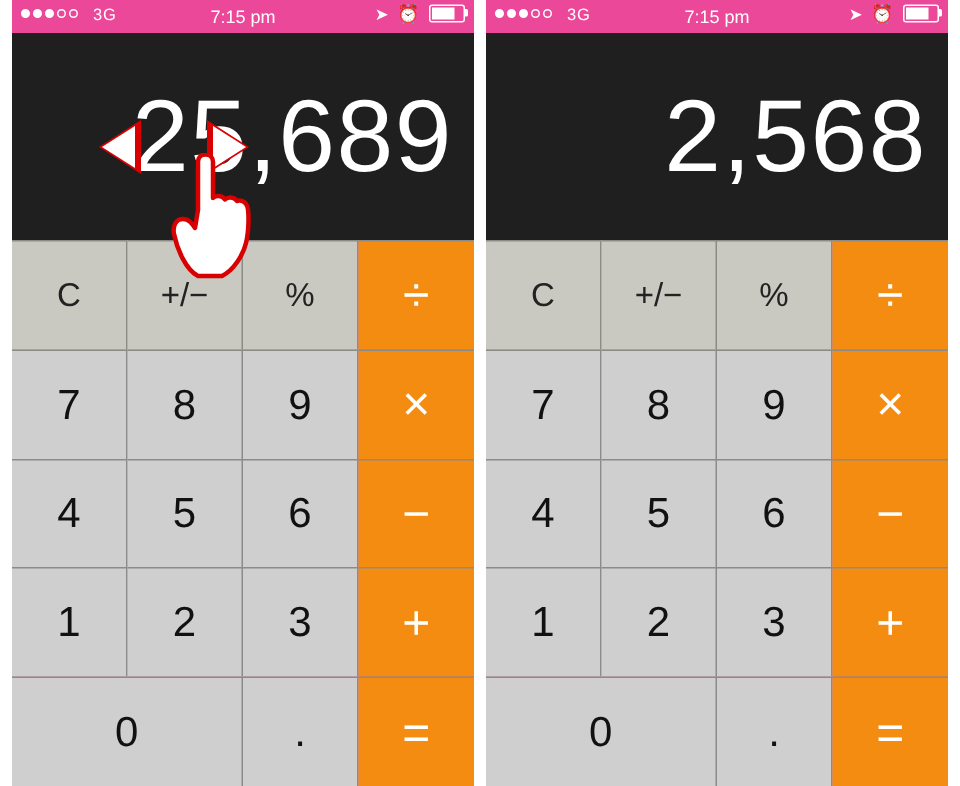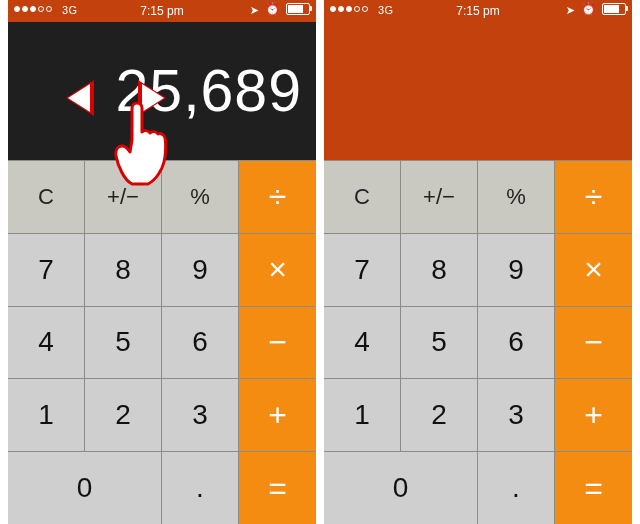--- a/index.html
+++ b/index.html
@@ -1,35 +1,35 @@
 <!DOCTYPE html>
 <html><head>
 <meta charset="utf-8">
 <style>
   html,body{margin:0;padding:0;background:#fff;font-family:-apple-system,Helvetica,Arial,sans-serif;}
   .stage{width:640px;height:524px;position:relative;overflow:hidden;}
-  .phone{position:absolute;top:0;width:308px;height:524px;background:#c2410c;}
+  .phone{position:absolute;top:0;width:308px;height:524px;background:#ec4899;}
   .phone.left{left:8px;}
   .phone.right{left:324px;}
   
   .status{position:absolute;top:0;left:0;right:0;height:22px;color:#fff;font-size:11px;}
   .dots{position:absolute;left:6px;top:6px;height:10px;display:flex;gap:2px;}
   .dot{width:6px;height:6px;border-radius:50%;border:1px solid #fff;box-sizing:border-box;}
   .dot.fill{background:#fff;}
   .net{position:absolute;left:54px;top:4px;font-size:11px;letter-spacing:.5px;}
   .time{position:absolute;left:50%;top:4px;transform:translateX(-50%);font-size:12px;text-align:center;}
   .ricons{position:absolute;right:6px;top:3px;display:flex;align-items:center;gap:6px;}
   .loc{font-size:11px;line-height:1;transform:translateY(1px);}
   .alarm{font-size:12px;line-height:1;}
   .batt{width:22px;height:10px;border:1px solid #fff;border-radius:2px;position:relative;display:inline-block;}
   .batt:after{content:"";position:absolute;right:-3px;top:2px;width:2px;height:5px;background:#fff;border-radius:0 1px 1px 0;}
   .batt .lvl{position:absolute;left:1px;top:1px;bottom:1px;width:70%;background:#fff;}
   
   .disp{position:absolute;left:0;right:0;top:22px;height:138px;background:#1f1f1f;color:#fff;display:flex;align-items:center;justify-content:flex-end;padding-right:14px;box-sizing:border-box;}
-  .disp .val{font-size:59px;font-weight:200;letter-spacing:1px;}
+  .disp .val{font-size:68px;font-weight:200;letter-spacing:1px;}
   
   .keys{position:absolute;left:0;right:0;top:160px;bottom:0;display:grid;grid-template-columns:repeat(4,1fr);grid-template-rows:repeat(5,1fr);}
   .key{display:flex;align-items:center;justify-content:center;font-size:28px;border-top:1px solid #8b8b88;border-right:1px solid #8b8b88;box-sizing:border-box;cursor:pointer;user-select:none;}
   .key:last-child, .op{border-right:none;}
   .lg{background:#c9c9c2;color:#222;}
   .dg{background:#cfcfcf;color:#111;}
   .op{background:#f58c12;color:#fff;font-size:32px;}
   .zero{grid-column:1/3;}
   .fn{font-size:22px;}
   
@@ -114,20 +114,23 @@
       <span class="net">3G</span>
       <span class="time">7:15 pm</span>
       <div class="ricons">
         <span class="loc">➤</span>
         <span class="alarm">⏰</span>
         <span class="batt">
             <span class="lvl"></span>
           </span>
       </div>
     </div>
+    <div class="disp">
+      <span class="val">2,568</span>
+    </div>
     <div class="keys">
       <div class="key lg fn">C</div>
       <div class="key lg fn">+/−</div>
       <div class="key lg fn">%</div>
       <div class="key op">÷</div>
       <div class="key dg">7</div>
       <div class="key dg">8</div>
       <div class="key dg">9</div>
       <div class="key op">×</div>
       <div class="key dg">4</div>

